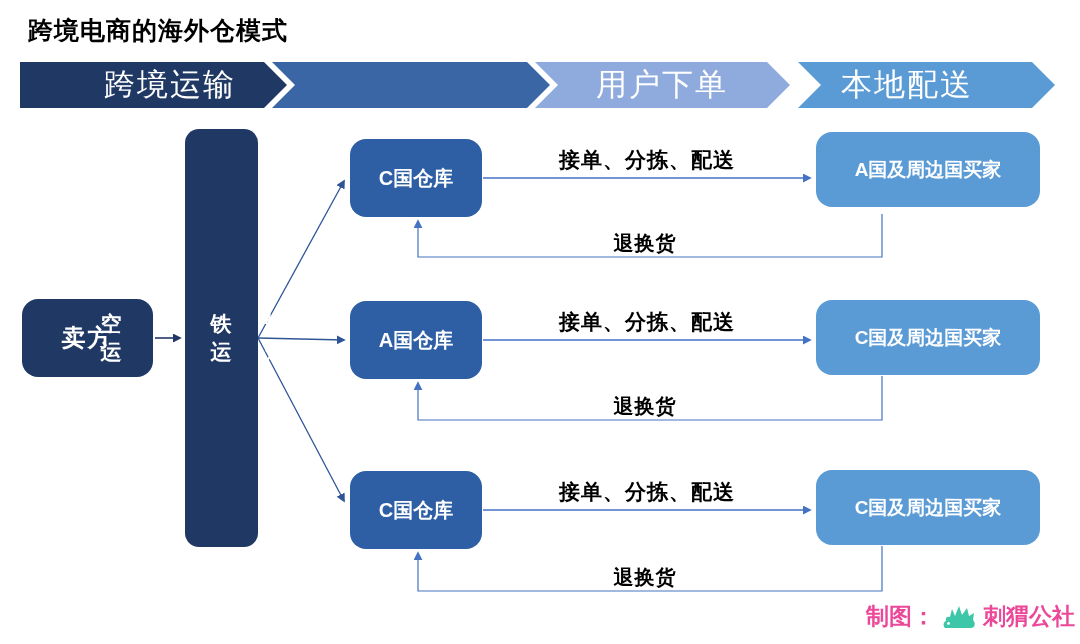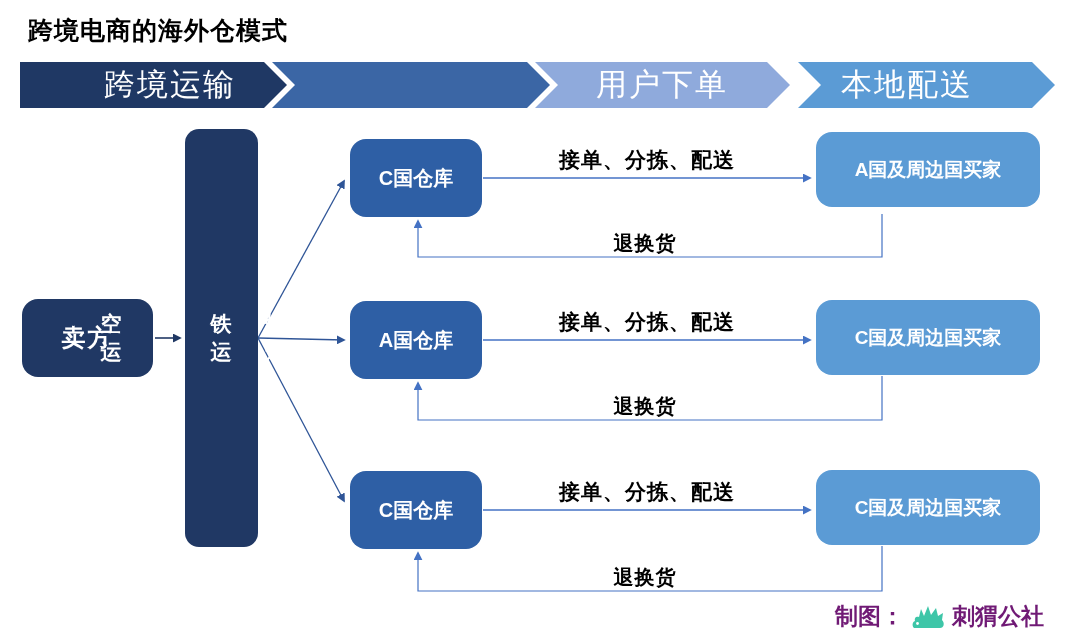--- a/index.html
+++ b/index.html
@@ -29,22 +29,22 @@
   .buyer{left:816px;width:224px;height:75px;background:#5B9BD5;border-radius:16px;font-size:19px;}
   .wh-a{top:139px;} .wh-b{top:301px;} .wh-c{top:471px;}
   .by-a{top:132px;} .by-b{top:300px;} .by-c{top:470px;}
 
   .flow-label{position:absolute;transform:translateX(-50%);color:#000;font-weight:bold;white-space:nowrap;z-index:2;}
   .fwd{left:647px;font-size:21px;letter-spacing:1px;}
   .fwd-a{top:146px;} .fwd-b{top:308px;} .fwd-c{top:478px;}
   .ret{left:645px;font-size:20px;letter-spacing:1px;}
   .ret-a{top:230px;} .ret-b{top:393px;} .ret-c{top:564px;}
 
-  .credit{position:absolute;right:36px;top:601px;display:flex;align-items:center;gap:7px;
-          color:#701a75;font-weight:bold;font-size:23px;z-index:2;}
+  .credit{position:absolute;right:5px;top:601px;display:flex;align-items:center;gap:7px;
+          color:#ec4899;font-weight:bold;font-size:23px;z-index:2;}
   .credit .hedgehog{display:flex;align-items:center;}
 </style>
 </head>
 <body>
 
 <div class="canvas">
 
   <div class="title">跨境电商的海外仓模式</div>
 
   <div class="banner">

